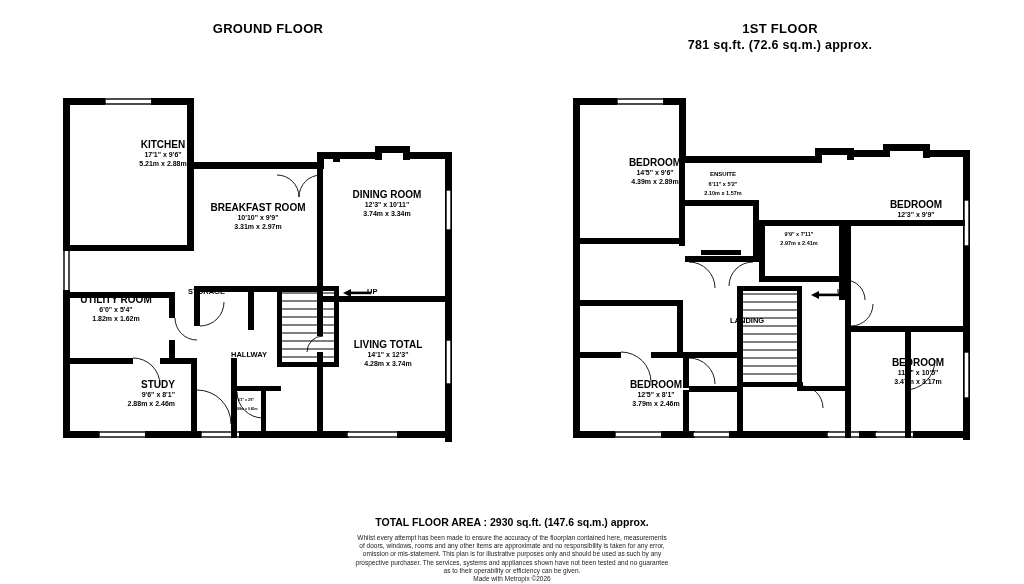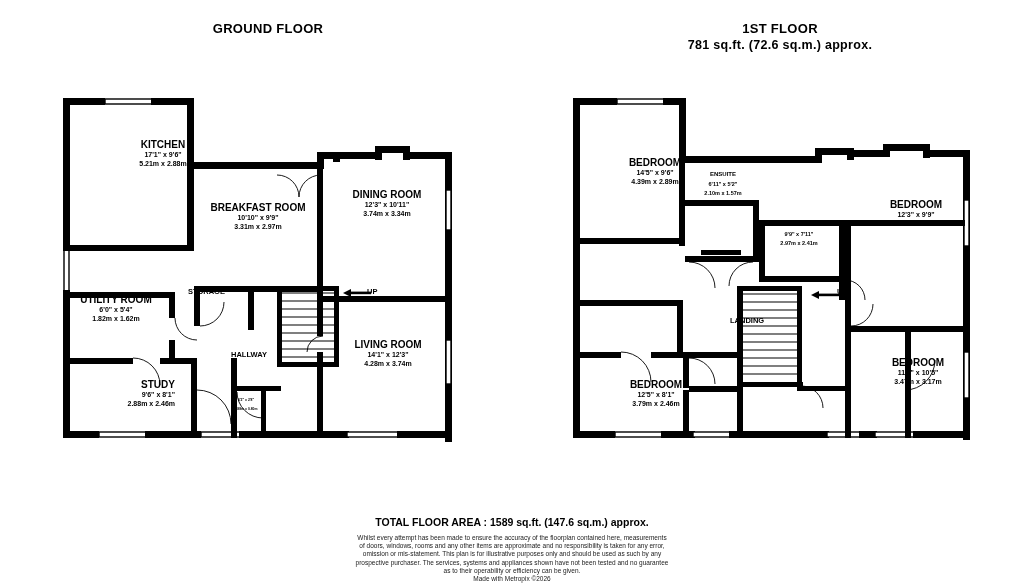--- a/index.html
+++ b/index.html
@@ -220,21 +220,21 @@
       <span class="d2">3.74m  x 3.34m</span>
     </div>
 
     <div class="room" style="left:6px; top:205px; width:110px;">
       <span class="nm">UTILITY ROOM</span>
       <span class="d1">6'0"  x 5'4"</span>
       <span class="d2">1.82m  x 1.62m</span>
     </div>
 
     <div class="room" style="left:272px; top:250px; width:122px;">
-      <span class="nm">LIVING ROOM</span>
+      <span class="nm">LIVING TOTAL</span>
       <span class="d1">14'1"  x 12'3"</span>
       <span class="d2">4.28m  x 3.74m</span>
     </div>
 
     <div class="room" style="left:10px; top:290px; width:110px;text-align:right;">
       <span class="nm">STUDY</span>
       <span class="d1">9'6"  x 8'1"</span>
       <span class="d2">2.88m  x 2.46m</span>
     </div>
 
@@ -387,21 +387,21 @@
       <span class="d1">12'5"  x 8'1"</span>
       <span class="d2">3.79m  x 2.46m</span>
     </div>
 
     <div class="label-plain" style="left:123px; top:164px;">STORAGE</div>
     <div class="label-plain" style="left:165px; top:226px;">LANDING</div>
     <div class="label-plain" style="left:272px; top:197px;">UP</div>
   </div>
 
   <div class="footer" style="top:516px;">
-    <div class="total-area">TOTAL FLOOR AREA : 1589 sq.ft. (147.6 sq.m.) approx.</div>
+    <div class="total-area">TOTAL FLOOR AREA : 2930 sq.ft. (147.6 sq.m.) approx.</div>
     <div class="disclaimer">
       <div>Whilst every attempt has been made to ensure the accuracy of the floorplan contained here, measurements</div>
       <div>of doors, windows, rooms and any other items are approximate and no responsibility is taken for any error,</div>
       <div>omission or mis-statement. This plan is for illustrative purposes only and should be used as such by any</div>
       <div>prospective purchaser. The services, systems and appliances shown have not been tested and no guarantee</div>
       <div>as to their operability or efficiency can be given.</div>
     </div>
     <div class="made-with">Made with Metropix ©2026</div>
   </div>
 

